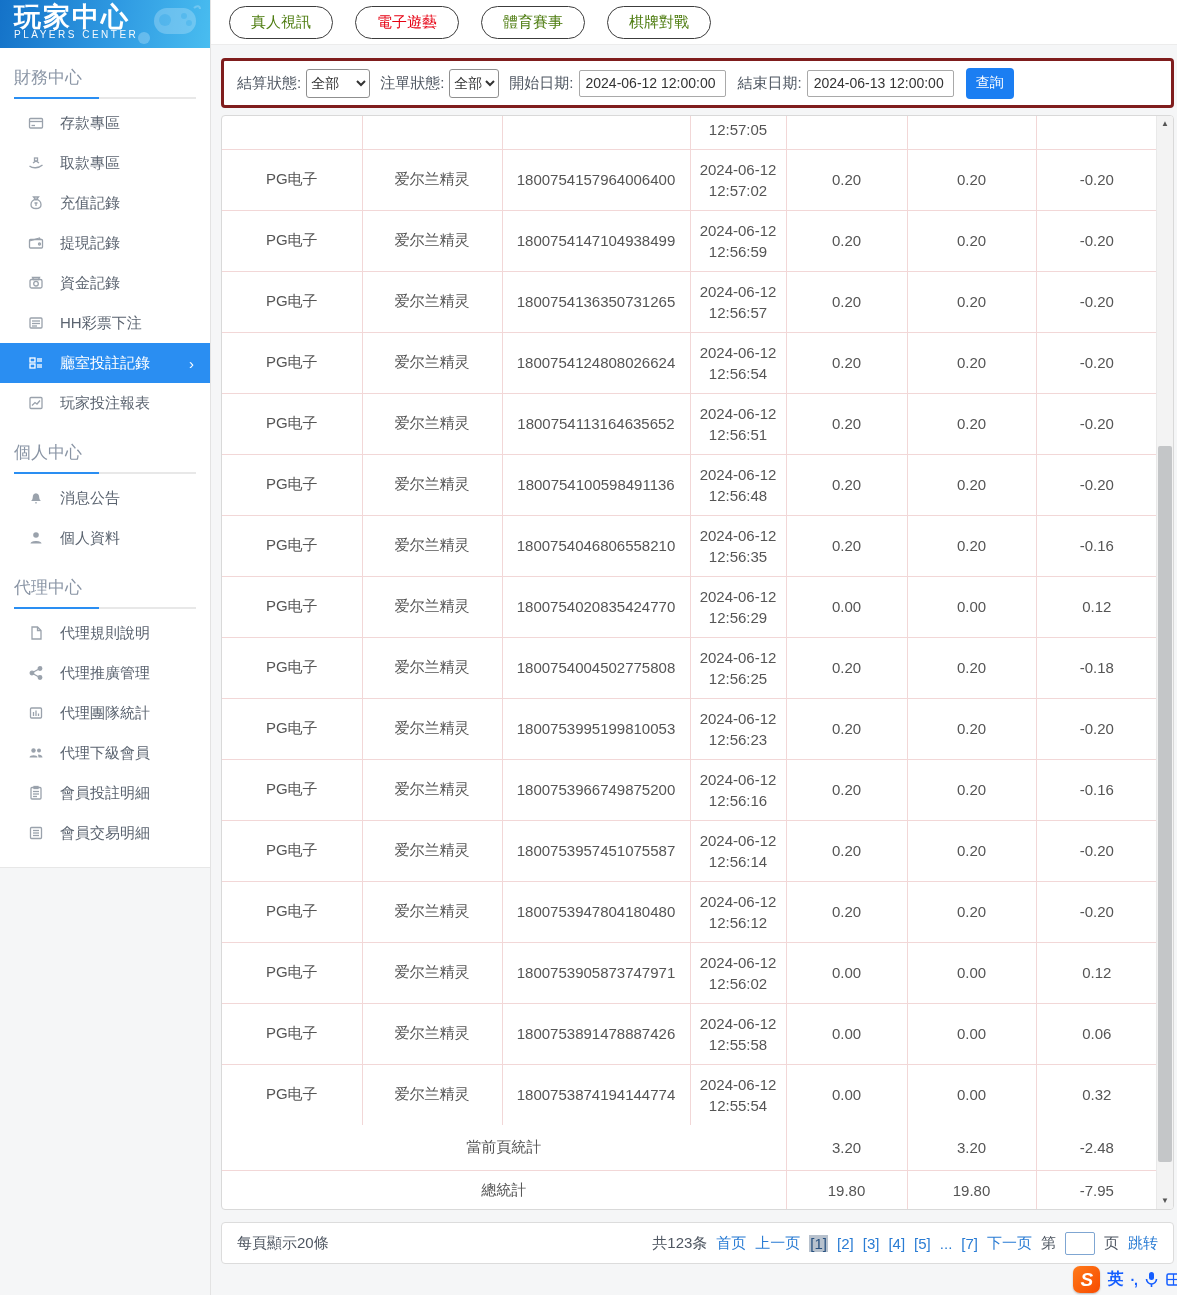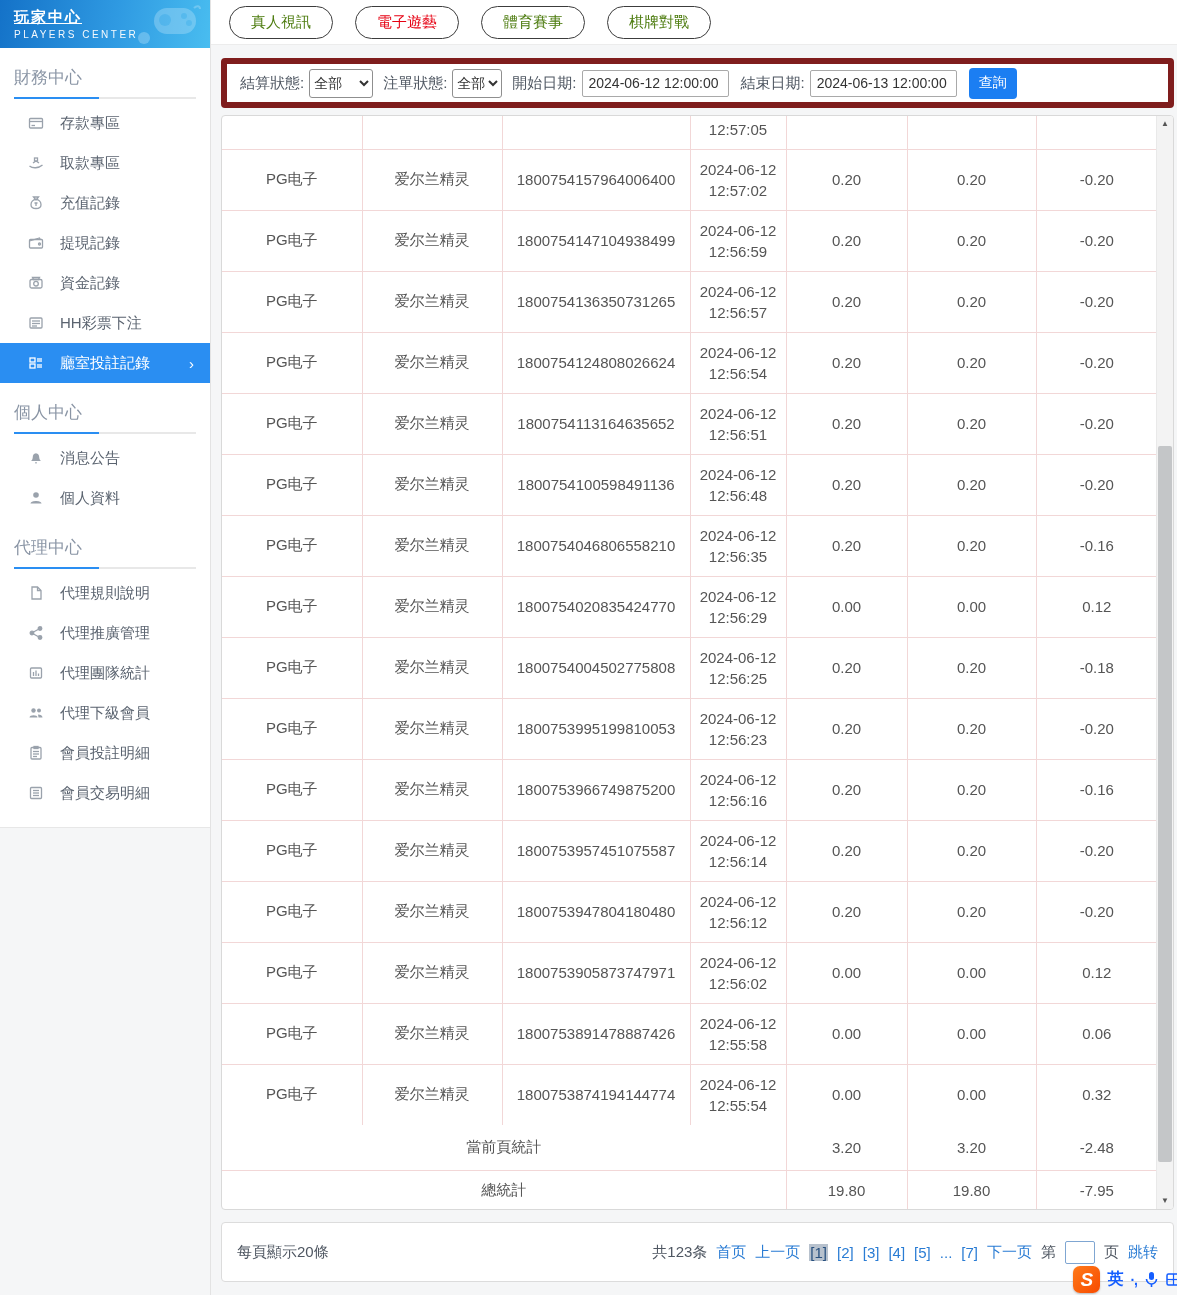--- a/index.html
+++ b/index.html
@@ -6,21 +6,21 @@
   html,body { width:1177px; height:1295px; overflow:hidden; background:#fff;
     font-family:"Liberation Sans","DejaVu Sans",sans-serif; }
   .app { display:flex; width:1177px; height:1295px; }
 
   
   .sidebar { width:211px; display:flex; flex-direction:column; background:#fff;
     border-right:1px solid #e3e3e3; }
   .side-header { height:48px; position:relative; overflow:hidden;
     background:linear-gradient(100deg,#1472c8 0%,#2f9ae2 55%,#49bdf0 100%);
     padding:5px 0 0 14px; color:#fff; flex:0 0 auto; }
-  .side-title { font-size:15px; font-weight:bold; letter-spacing:2px; line-height:24px;text-decoration:underline; }
+  .side-title { font-size:27px; font-weight:bold; letter-spacing:2px; line-height:24px; }
   .side-sub { font-size:10px; letter-spacing:2.5px; opacity:.95; }
   .gamepad-deco { position:absolute; right:8px; top:4px; width:70px; height:40px; opacity:.35; }
   .side-body { flex:1 1 auto; display:flex; flex-direction:column; }
   .section-title { margin:18px 0 0 14px; font-size:17px; color:#8a95a5; }
   .section-rule { margin:8px 0 4px 14px; height:2px; width:182px;
     background:linear-gradient(to right,#2a8ef2 0 85px,#e8e8e8 85px 100%); }
   .menu-item { height:40px; display:flex; align-items:center; padding-left:28px;
     color:#5b6470; font-size:15px; cursor:pointer; position:relative; }
   .menu-item .mi-icon { width:16px; height:16px; margin-right:16px; flex:0 0 auto; }
   .menu-item.active { background:#2a8ef2; color:#fff; }
@@ -32,21 +32,21 @@
   
   .main { flex:1 1 auto; background:#f5f6f7; position:relative; }
   .tabs-bar { height:45px; background:#fff; border-bottom:1px solid #ececec;
     display:flex; align-items:center; padding-left:18px; gap:22px; }
   .tab-pill { border:1.5px solid #3c3c3c; border-radius:17px; background:#fff;
     padding:6px 21px; font-size:15px; color:#4d7c0f; cursor:pointer;
     font-family:inherit; }
   .tab-pill.active { color:#e60012; }
 
   .filter-panel { margin:13px 3px 0 10px; height:50px; background:#fff;
-    border:6px solid #7f1d1d; border-radius:4px; display:flex; align-items:center;
+    border:3px solid #7f1d1d; border-radius:4px; display:flex; align-items:center;
     padding:0 13px; font-size:15px; color:#4f5762; }
   .filter-panel label { margin-right:5px; }
   .filter-panel select { height:29px; border:1px solid #8f8f8f; border-radius:3px;
     font-size:14px; color:#333; margin-right:10px; background:#fff; font-family:inherit; }
   .sel-wide { width:64px; } .sel-narrow { width:50px; }
   .date-input { width:147px; height:27px; border:1px solid #a9a9a9; border-radius:2px;
     font-size:14px; color:#333; padding:0 6px; margin-right:12px; font-family:inherit; }
   .search-btn { width:48px; height:31px; background:#1b7ef2; color:#fff; border:none;
     border-radius:4px; font-size:14px; cursor:pointer; font-family:inherit; }
 
@@ -70,21 +70,21 @@
   
   .scrollbar { position:absolute; right:0; top:0; width:17px; height:100%;
     background:#f3f3f3; border-left:1px solid #e9e9e9; }
   .sb-arrow { position:absolute; left:0; width:100%; height:16px; color:#555;
     font-size:8px; text-align:center; line-height:16px; cursor:pointer; }
   .sb-up { top:0; } .sb-down { bottom:0; }
   .sb-thumb { position:absolute; left:1px; width:14px; top:330px; height:716px;
     background:#c4c6c8; border-radius:2px; cursor:grab; }
 
   
-  .pagination-panel { margin:12px 3px 0 10px; height:60px; background:#fff;
+  .pagination-panel { margin:12px 3px 0 10px; height:42px; background:#fff;
     border:1px solid #dcdcdc; border-radius:4px; display:flex; align-items:center;
     justify-content:space-between; padding:0 15px; font-size:15px; color:#4f5762; }
   .pager { display:flex; align-items:center; gap:9px; }
   .pager .plink { color:#2a7cd4; cursor:pointer; text-decoration:none; }
   .pager .plink.active { background:#b7c1cd; color:#27507f; padding:0 1px; }
   .pager .goto-input { width:30px; height:23px; border:1px solid #7fa6d2;
     border-radius:2px; }
   .total-text { color:#4f5762; }
 
   
@@ -175,20 +175,27 @@
         <svg class="mi-icon" viewBox="0 0 16 16">
             <rect x="2" y="3" width="5" height="4"></rect>
             <rect x="2" y="9" width="5" height="4"></rect>
             <line x1="9" y1="4" x2="14" y2="4"></line>
             <line x1="9" y1="6" x2="14" y2="6"></line>
             <line x1="9" y1="10" x2="14" y2="10"></line>
             <line x1="9" y1="12" x2="14" y2="12"></line>
           </svg>
         <span>廳室投註記錄</span>
         <span class="chev">›</span>
+      </div>
+      <div class="menu-item">
+        <svg class="mi-icon" viewBox="0 0 16 16">
+            <rect x="2" y="2.5" width="12" height="11" rx="1"></rect>
+            <polyline points="4,10.5 7,7.5 9,9 12,5.5"></polyline>
+          </svg>
+        <span>玩家投注報表</span>
       </div>
 
       <div class="section-title">個人中心</div>
       <div class="section-rule"></div>
 
       <div class="menu-item">
         <svg class="mi-icon" viewBox="0 0 16 16">
             <path d="M3 11c1.8-1 1.8-4 1.9-5.2A3.1 3.1 0 0 1 11 5.8C11.2 7 11.2 10 13 11z" fill="#9aa2ac" stroke="none"></path>
             <line x1="8" y1="12" x2="8" y2="13.5"></line>
           </svg>

